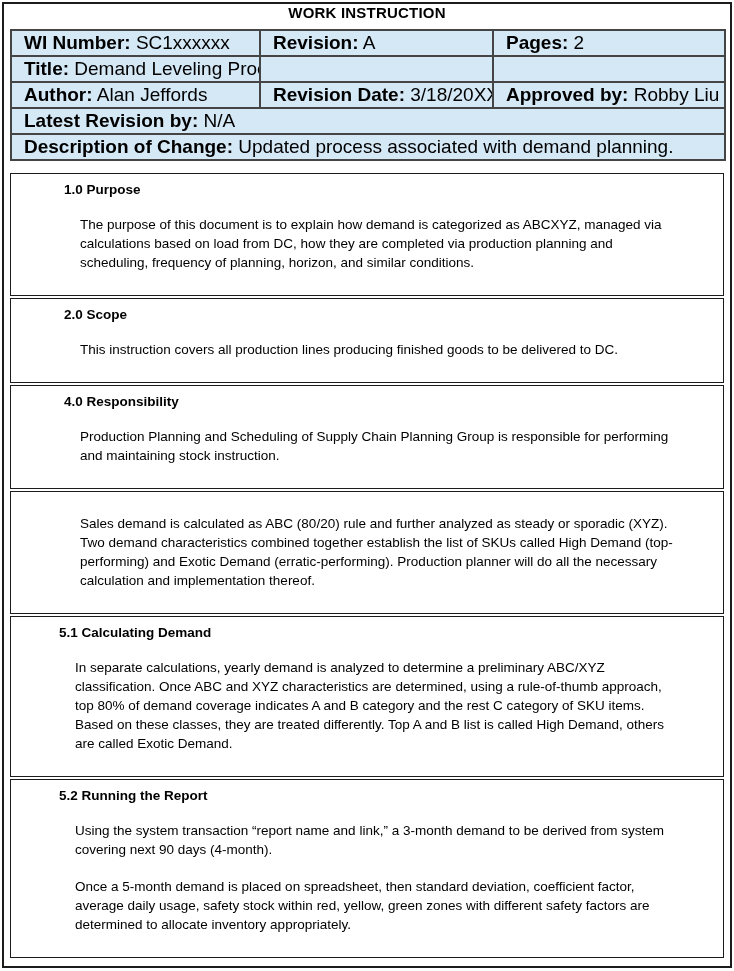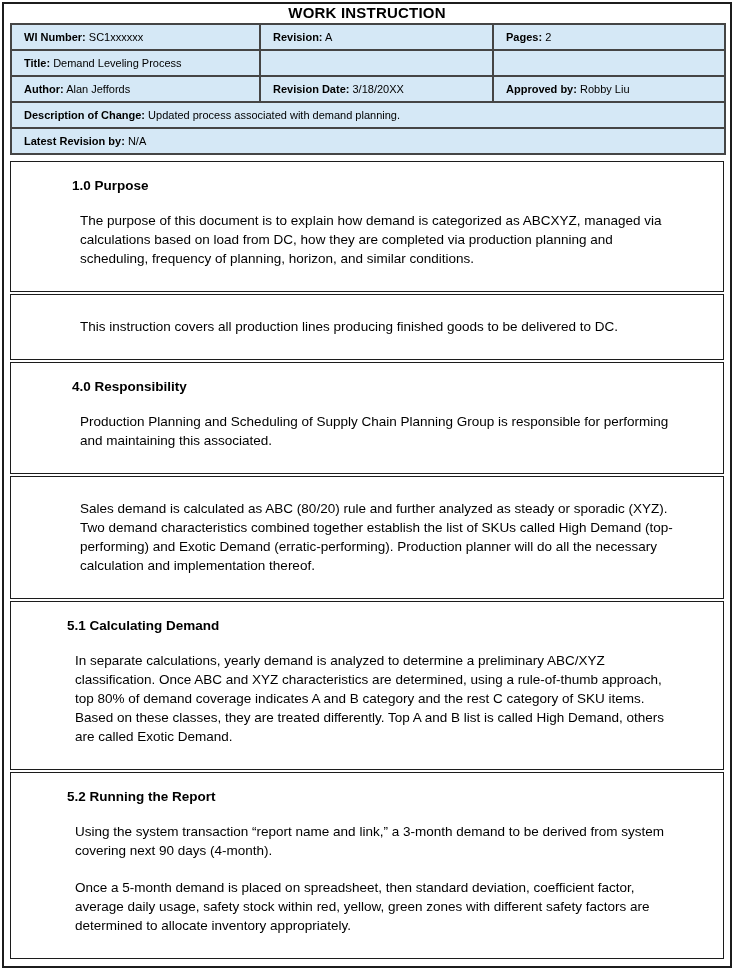--- a/index.html
+++ b/index.html
@@ -27,22 +27,22 @@
     justify-content: center;
     font-size: 15px;
     font-weight: bold;
     letter-spacing: 0.2px;
   }
   
   .info-table {
     border-collapse: collapse;
     table-layout: fixed;
     width: 714px;
-    margin: 2px 6px;
-    font-size: 11px;
+    margin: 8px 6px;
+    font-size: 19px;
   }
   .info-table col.c1 { width: 249px; }
   .info-table col.c2 { width: 233px; }
   .info-table col.c3 { width: 232px; }
   .info-table td {
     border: 2px solid #454545;
     background: #d5e8f6;
     height: 24px;
     padding: 0 4px 0 12px;
     vertical-align: middle;
@@ -56,21 +56,21 @@
   .box {
     box-sizing: border-box;
     border: 1.5px solid #1c1c1c;
     margin-bottom: 2px;
     padding: 6px 32px 7px 53px;
     font-size: 13.5px;
     line-height: 19px;
   }
   .box.l2 { padding-left: 48px; }
   .sec-h {
-    margin: 8px;
+    margin: 0;
     font-size: 13.5px;
     font-weight: bold;
     line-height: 19px;
   }
   .sec-p { margin: 16px; }
   .sec-p.p2 { margin-top: 18px; }
   .box ul {
     margin: 0;
     padding-left: 34px;
     list-style: disc;
@@ -135,48 +135,49 @@
           <span class="lbl">Revision Date:</span>
           <span class="val">3/18/20XX</span>
         </td>
         <td>
           <span class="lbl">Approved by:</span>
           <span class="val">Robby Liu</span>
         </td>
       </tr>
       <tr>
         <td colspan="3">
-          <span class="lbl">Description of Change:</span>
-          <span class="val">Updated process associated with demand planning.</span>
+          <span class="lbl">Latest Revision by:</span>
+          <span class="val">N/A</span>
         </td>
       </tr>
       <tr>
         <td colspan="3">
-          <span class="lbl">Latest Revision by:</span>
-          <span class="val">N/A</span>
+          <span class="lbl">Description of Change:</span>
+          <span class="val">Updated process associated with demand planning.</span>
         </td>
       </tr>
     </tbody>
   </table>
 
   <div class="sections">
 
     <section class="box l1">
       <h3 class="sec-h">1.0 Purpose</h3>
       <p class="sec-p">The purpose of this document is to explain how demand is categorized as ABCXYZ, managed via calculations based on load from DC, how they are completed via production planning and scheduling, frequency of planning, horizon, and similar conditions.</p>
     </section>
 
     <section class="box l1">
+      <h3 class="sec-h">2.0 Scope</h3>
       <p class="sec-p">This instruction covers all production lines producing finished goods to be delivered to DC.</p>
     </section>
 
 
     <section class="box l1">
       <h3 class="sec-h">4.0 Responsibility</h3>
-      <p class="sec-p">Production Planning and Scheduling of Supply Chain Planning Group is responsible for performing and maintaining this associated.</p>
+      <p class="sec-p">Production Planning and Scheduling of Supply Chain Planning Group is responsible for performing and maintaining stock instruction.</p>
     </section>
 
     <section class="box l1">
       <p class="sec-p">Sales demand is calculated as ABC (80/20) rule and further analyzed as steady or sporadic (XYZ). Two demand characteristics combined together establish the list of SKUs called High Demand (top-performing) and Exotic Demand (erratic-performing). Production planner will do all the necessary calculation and implementation thereof.</p>
     </section>
 
     <section class="box l2">
       <h3 class="sec-h">5.1 Calculating Demand</h3>
       <p class="sec-p">In separate calculations, yearly demand is analyzed to determine a preliminary ABC/XYZ classification. Once ABC and XYZ characteristics are determined, using a rule-of-thumb approach, top 80% of demand coverage indicates A and B category and the rest C category of SKU items. Based on these classes, they are treated differently. Top A and B list is called High Demand, others are called Exotic Demand.</p>
     </section>

